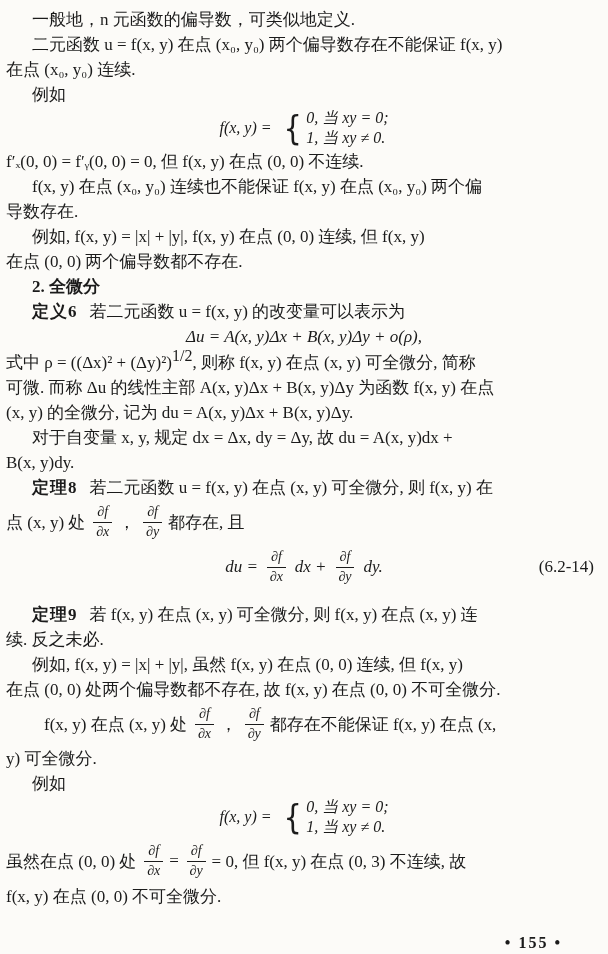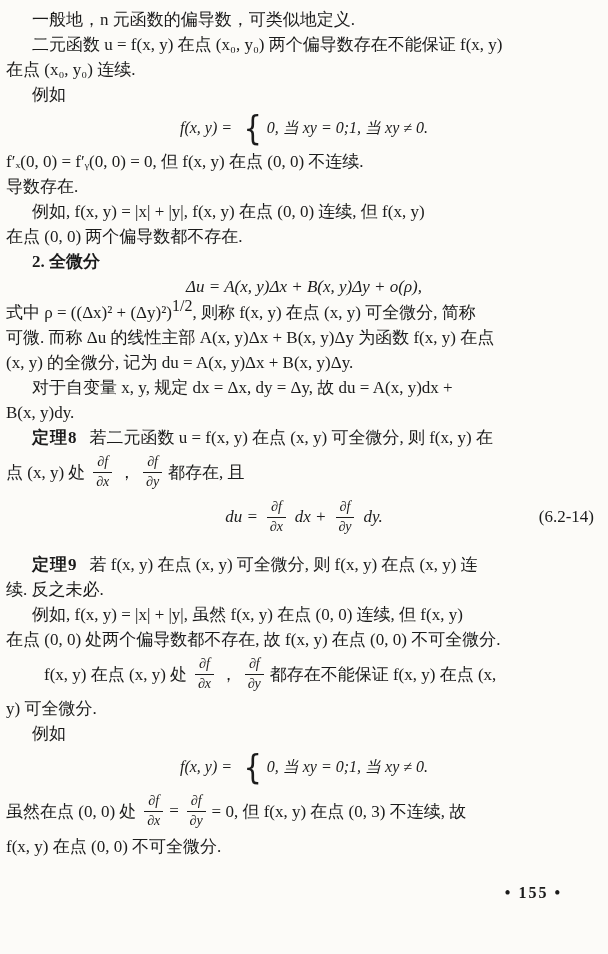--- a/index.html
+++ b/index.html
@@ -32,21 +32,21 @@
     display:flex;align-items:center;justify-content:center;
     font-size:16px;
   }
   .pw .lhs{font-style:italic;margin-right:4px;text-align:center;}
   .pw .brace{
     font-size:34px;font-weight:400;line-height:1;
     transform:scaleX(0.85);
     margin:0 3px 0 6px;
     font-family:"DejaVu Sans",sans-serif;
   }
-  .pw .rows{display:flex;text-align:left;line-height:20px;}
+  .pw .rows{display:flex;flex-direction:column;text-align:left;line-height:20px;}
   
   .eqc-line{
     height:26px;line-height:26px;
     text-align:center;font-style:italic;
     white-space:nowrap;
   }
   
   .frac{
     display:inline-flex;flex-direction:column;
     text-align:center;vertical-align:middle;
@@ -101,26 +101,30 @@
   <div class="pw">
     <span class="lhs">f(x, y) =</span>
     <span class="brace">{</span>
     <span class="rows">
       <span class="mi">0, 当 xy = 0;</span>
       <span class="mi">1, 当 xy ≠ 0.</span>
     </span>
   </div>
 
   <p class="ln">f′ₓ(0, 0) = f′ᵧ(0, 0) = 0, 但 f(x, y) 在点 (0, 0) 不连续.</p>
+  <p class="ln ind">f(x, y) 在点 (x₀, y₀) 连续也不能保证 f(x, y) 在点 (x₀, y₀) 两个偏</p>
   <p class="ln">导数存在.</p>
   <p class="ln ind">例如, f(x, y) = |x| + |y|, f(x, y) 在点 (0, 0) 连续, 但 f(x, y)</p>
   <p class="ln">在点 (0, 0) 两个偏导数都不存在.</p>
 
   <p class="ln ind bold">2. 全微分</p>
 
+  <p class="ln ind">
+    <b class="lbl">定义6</b><span>若二元函数 u = f(x, y) 的改变量可以表示为</span>
+  </p>
 
   <div class="eqc-line">Δu = A(x, y)Δx + B(x, y)Δy + o(ρ),</div>
 
   <p class="ln"><span>式中 ρ = ((Δx)² + (Δy)²)</span><sup>1/2</sup><span>, 则称 f(x, y) 在点 (x, y) 可全微分, 简称</span></p>
   <p class="ln">可微. 而称 Δu 的线性主部 A(x, y)Δx + B(x, y)Δy 为函数 f(x, y) 在点</p>
   <p class="ln">(x, y) 的全微分, 记为 du = A(x, y)Δx + B(x, y)Δy.</p>
   <p class="ln ind">对于自变量 x, y, 规定 dx = Δx, dy = Δy, 故 du = A(x, y)dx +</p>
   <p class="ln">B(x, y)dy.</p>
 
   <p class="ln ind">

